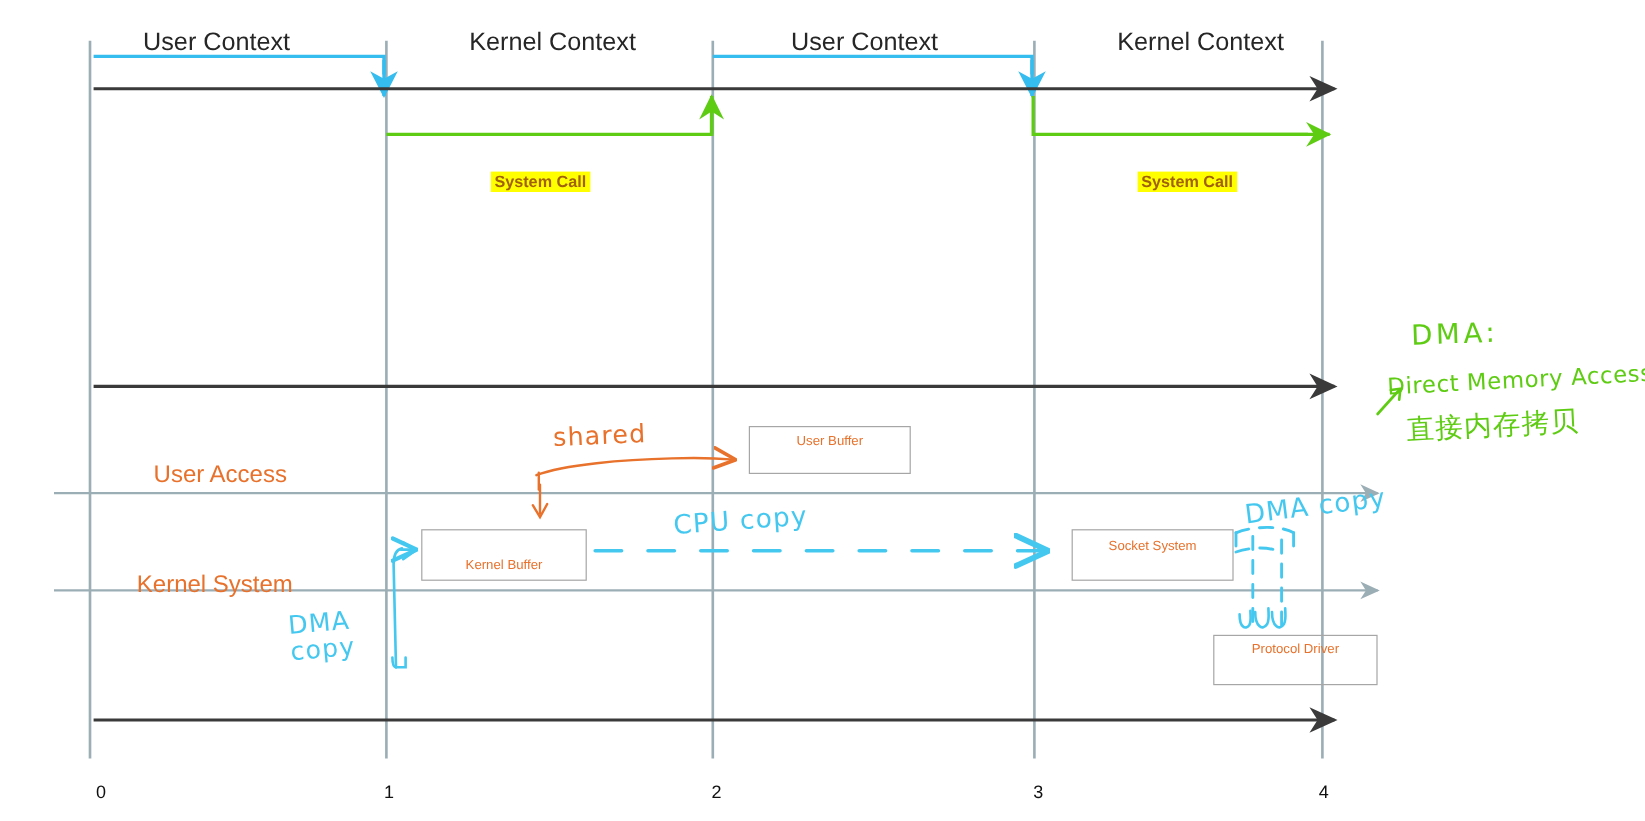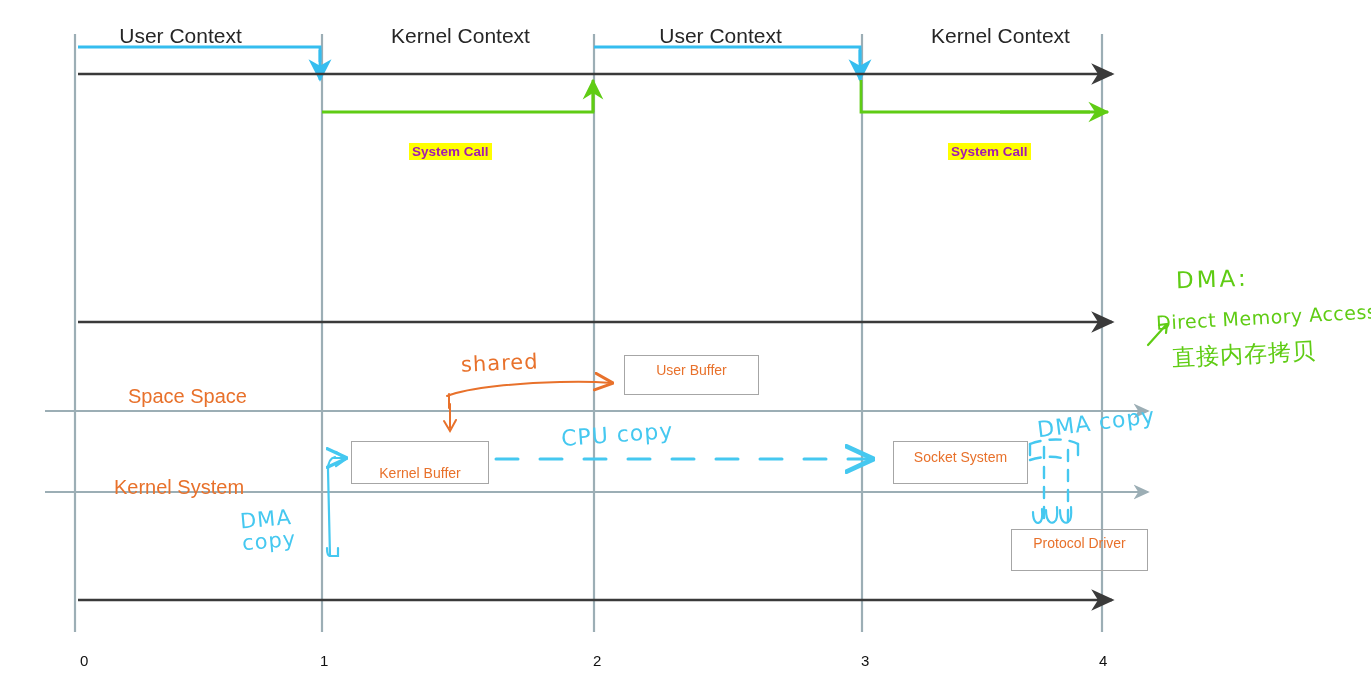--- a/index.html
+++ b/index.html
@@ -5,35 +5,35 @@
   html,body{margin:0;padding:0;background:#ffffff;}
   body{width:1371px;height:684px;overflow:hidden;font-family:"Liberation Sans",sans-serif;}
   #stage{position:relative;width:1168px;height:684px;}
   #stage svg{position:absolute;left:0;top:0;}
   .ctx-label{
     position:absolute;font-size:21px;color:#262626;
     font-family:"Liberation Sans",sans-serif;white-space:nowrap;
     text-align:center;
   }
   .syscall{
-    position:absolute;font-size:13.5px;font-weight:bold;color:#a21caf;
+    position:absolute;font-size:13.5px;font-weight:bold;color:#a16207;
     background:#ffff00;padding:1px 3px;white-space:nowrap;
     font-family:"Liberation Sans",sans-serif;
   }
   .space-label{
     position:absolute;font-size:20px;color:#E8712B;
     font-family:"Liberation Sans",sans-serif;white-space:nowrap;
   }
   .boxnode{
     position:absolute;border:1.6px solid #A6A6A6;background:transparent;
     box-sizing:border-box;
   }
   .boxnode span{
     display:block;width:100%;text-align:center;
-    font-size:14px;color:#E8712B;font-family:"Liberation Sans",sans-serif;
+    font-size:11px;color:#E8712B;font-family:"Liberation Sans",sans-serif;
     white-space:nowrap;
   }
   .axis-num{
     position:absolute;font-size:15px;color:#111111;
     font-family:"Liberation Sans",sans-serif;
   }
   .hand{
     position:absolute;white-space:nowrap;pointer-events:none;
   }
 </style>
@@ -142,21 +142,21 @@
   </svg>
 
   <div class="ctx-label" style="left:108px;top:24px;width:145px;">User Context</div>
   <div class="ctx-label" style="left:378px;top:24px;width:165px;">Kernel Context</div>
   <div class="ctx-label" style="left:648px;top:24px;width:145px;">User Context</div>
   <div class="ctx-label" style="left:918px;top:24px;width:165px;">Kernel Context</div>
 
   <div class="syscall" style="left:409px;top:143px;">System Call</div>
   <div class="syscall" style="left:948px;top:143px;">System Call</div>
 
-  <div class="space-label" style="left:128px;top:385px;">Space Space</div>
+  <div class="space-label" style="left:128px;top:385px;">User Access</div>
   <div class="space-label" style="left:114px;top:476px;">Kernel System</div>
 
   <div class="boxnode" style="left:624px;top:355px;width:135px;height:40px;padding-top:6px;">
     <span>User Buffer</span>
   </div>
   <div class="boxnode" style="left:351px;top:441px;width:138px;height:43px;padding-top:23px;">
     <span>Kernel Buffer</span>
   </div>
   <div class="boxnode" style="left:893px;top:441px;width:135px;height:43px;padding-top:7px;">
     <span>Socket System</span>

